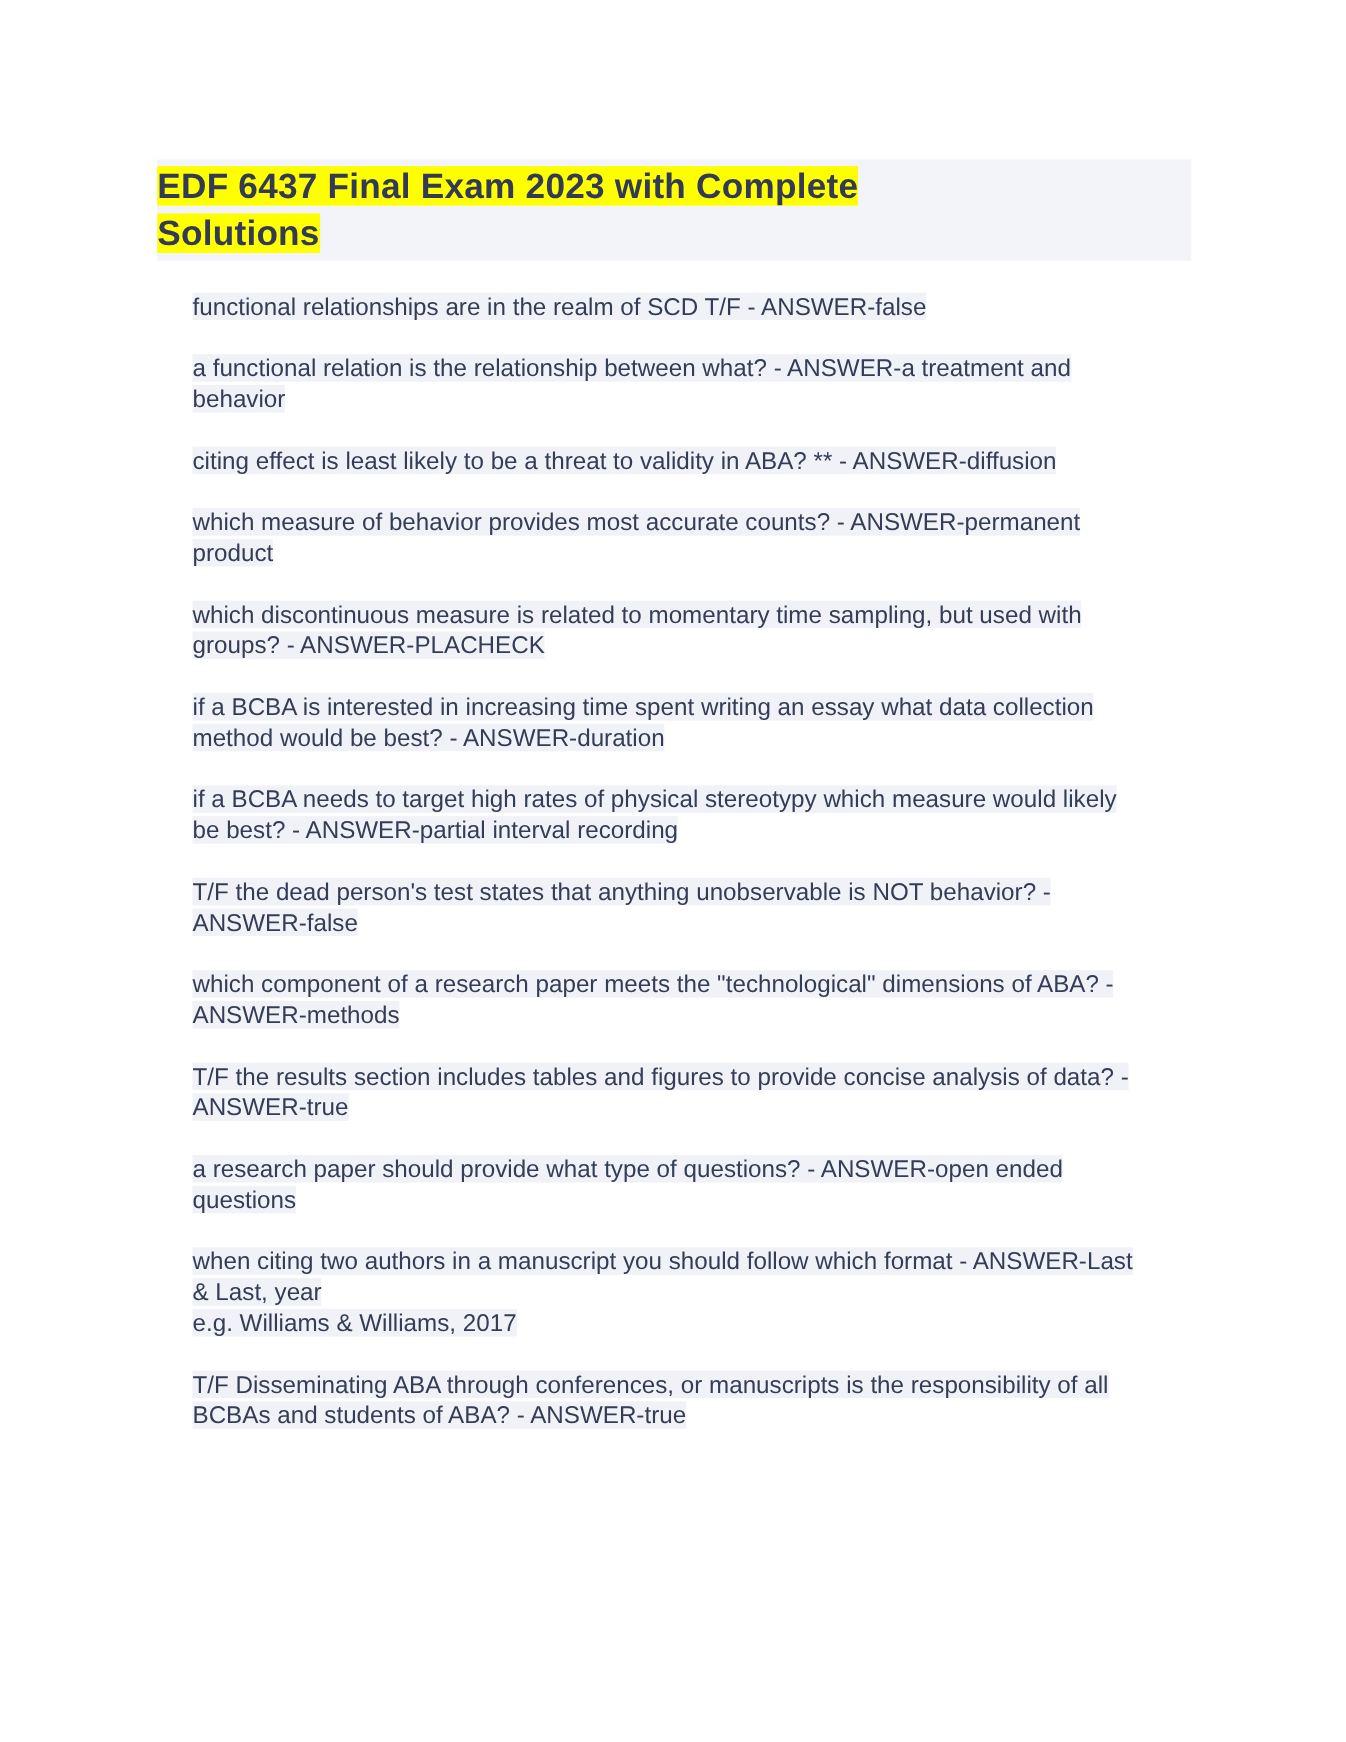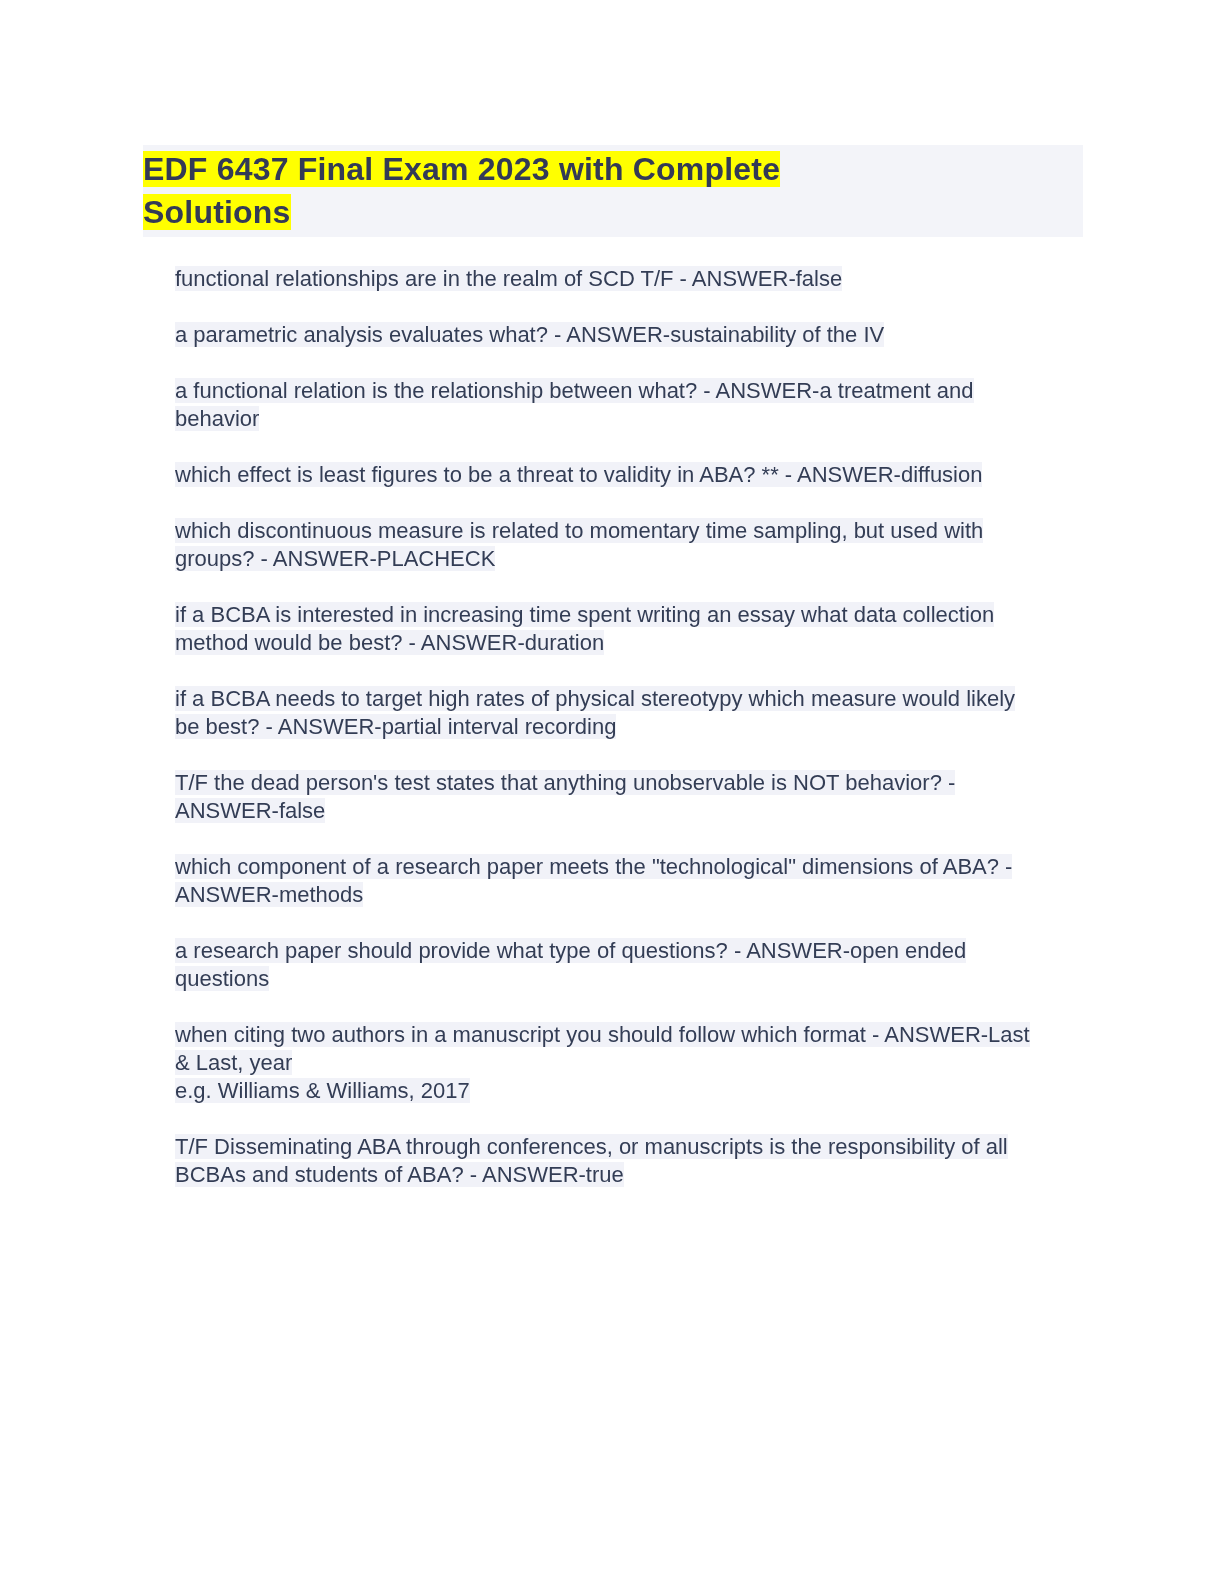--- a/index.html
+++ b/index.html
@@ -56,34 +56,37 @@
 
 <div class="page">
 
   <div class="title-block">
     <h1 class="doc-title"><span class="hl-yellow">EDF 6437 Final Exam 2023 with Complete
 Solutions</span></h1>
   </div>
 
   <div class="qa-list">
     <p class="qa"><span class="hl">functional relationships are in the realm of SCD T/F - ANSWER-false</span></p>
-    <p class="qa"><span class="hl">a parametric analysis evaluates what? - ANSWER-sustainability of the IV</span></p>
     <p class="qa"><span class="hl">a functional relation is the relationship between what? - ANSWER-a treatment and
 behavior</span></p>
-    <p class="qa"><span class="hl">which effect is least figures to be a threat to validity in ABA? ** - ANSWER-diffusion</span></p>
+    <p class="qa"><span class="hl">citing effect is least likely to be a threat to validity in ABA? ** - ANSWER-diffusion</span></p>
+    <p class="qa"><span class="hl">which measure of behavior provides most accurate counts? - ANSWER-permanent
+product</span></p>
     <p class="qa"><span class="hl">which discontinuous measure is related to momentary time sampling, but used with
 groups? - ANSWER-PLACHECK</span></p>
     <p class="qa"><span class="hl">if a BCBA is interested in increasing time spent writing an essay what data collection
 method would be best? - ANSWER-duration</span></p>
     <p class="qa"><span class="hl">if a BCBA needs to target high rates of physical stereotypy which measure would likely
 be best? - ANSWER-partial interval recording</span></p>
     <p class="qa"><span class="hl">T/F the dead person's test states that anything unobservable is NOT behavior? -
 ANSWER-false</span></p>
     <p class="qa"><span class="hl">which component of a research paper meets the "technological" dimensions of ABA? -
 ANSWER-methods</span></p>
+    <p class="qa"><span class="hl">T/F the results section includes tables and figures to provide concise analysis of data? -
+ANSWER-true</span></p>
     <p class="qa"><span class="hl">a research paper should provide what type of questions? - ANSWER-open ended
 questions</span></p>
     <p class="qa"><span class="hl">when citing two authors in a manuscript you should follow which format - ANSWER-Last
 &amp; Last, year
 e.g. Williams &amp; Williams, 2017</span></p>
     <p class="qa"><span class="hl">T/F Disseminating ABA through conferences, or manuscripts is the responsibility of all
 BCBAs and students of ABA? - ANSWER-true</span></p>
   </div>
 
 </div>

